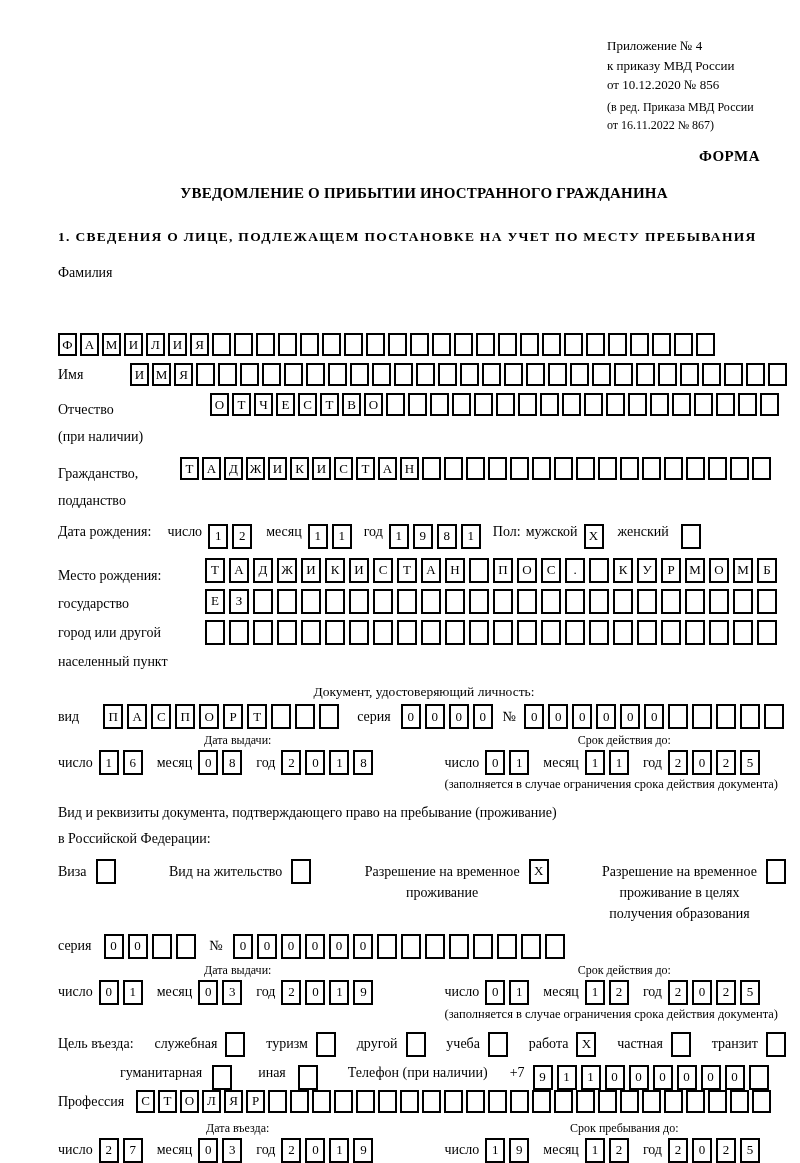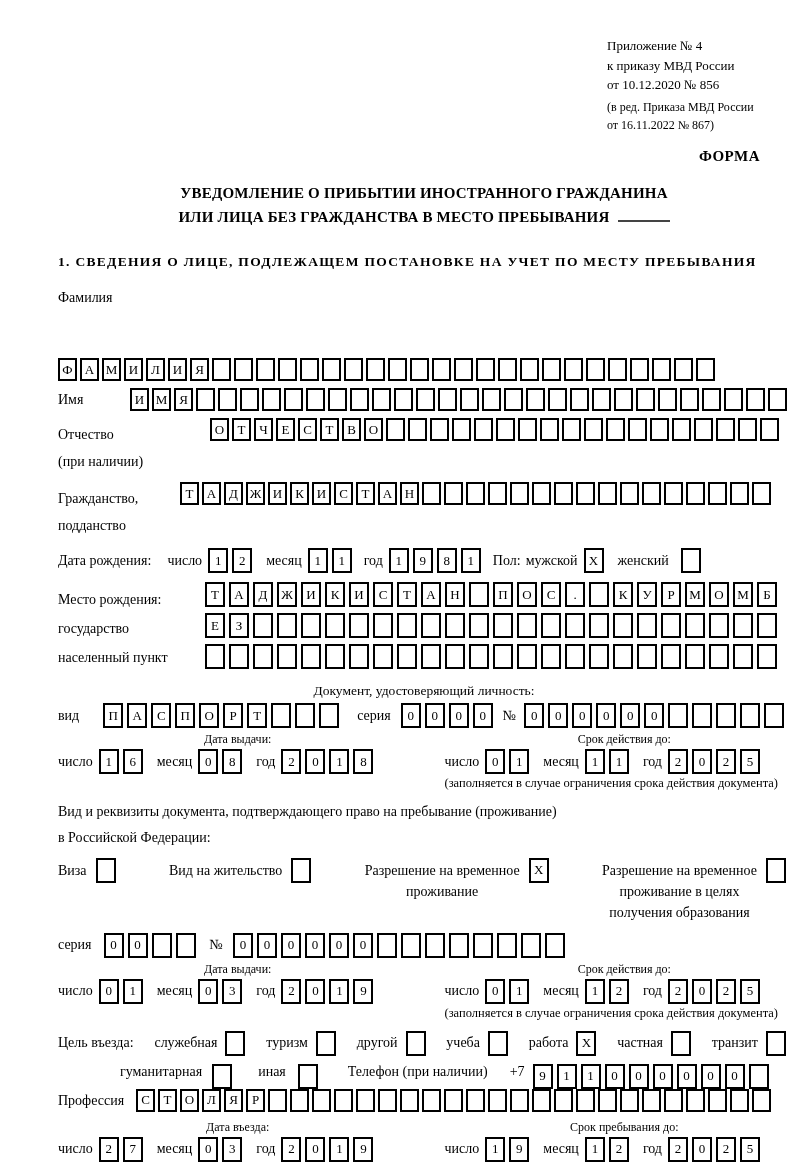--- a/index.html
+++ b/index.html
@@ -77,21 +77,20 @@
     <div>от 10.12.2020 № 856</div>
   </div>
   <div class="revision">
     <div>(в ред. Приказа МВД России</div>
     <div>от 16.11.2022 № 867)</div>
   </div>
   <div class="forma">ФОРМА</div>
 
   <div class="title">
     <div>УВЕДОМЛЕНИЕ О ПРИБЫТИИ ИНОСТРАННОГО ГРАЖДАНИНА</div>
-    <div><span>ИЛИ ЛИЦА БЕЗ ГРАЖДАНСТВА В МЕСТО ПРЕБЫВАНИЯ</span><span class="blank-line"></span></div>
   </div>
 
   <div class="sec1">1. СВЕДЕНИЯ О ЛИЦЕ, ПОДЛЕЖАЩЕМ ПОСТАНОВКЕ НА УЧЕТ ПО МЕСТУ ПРЕБЫВАНИЯ</div>
 
   <div class="frow" style="margin-top:16px;flex-direction:column;">
     <div class="lbl w72">Фамилия</div>
     <div class="cells">
         <span class="c">Ф</span>
         <span class="c">А</span>
         <span class="c">М</span>
@@ -225,21 +224,21 @@
         <span class="c"></span>
         <span class="c"></span>
         <span class="c"></span>
         <span class="c"></span>
         <span class="c"></span>
         <span class="c"></span>
         <span class="c"></span>
       </div>
   </div>
 
-  <div class="frow" style="align-items:center; margin-top:9px;">
+  <div class="frow" style="margin-top:9px;">
     <span>Дата рождения:</span>
     <span class="dl" style="margin-left:16px;">число</span>
     <span class="cells">
         <span class="c w">1</span>
         <span class="c w">2</span>
       </span>
     <span class="dl" style="margin-left:10px;">месяц</span>
     <span class="cells">
         <span class="c w">1</span>
         <span class="c w">1</span>
@@ -255,20 +254,21 @@
     <span style="margin-left:5px;">мужской</span>
     <span class="box" style="margin-left:6px;">X</span>
     <span style="margin-left:14px;">женский</span>
     <span class="box" style="margin-left:12px;"></span>
   </div>
 
   <div class="frow" style="margin-top:9px;">
     <div class="sub w147" style="line-height:2.05;">
       <div>Место рождения:</div>
       <div>государство</div>
+      <div>город или другой</div>
       <div>населенный пункт</div>
     </div>
     <div class="stack">
       <div class="cells">
           <span class="c w">Т</span>
           <span class="c w">А</span>
           <span class="c w">Д</span>
           <span class="c w">Ж</span>
           <span class="c w">И</span>
           <span class="c w">К</span>

